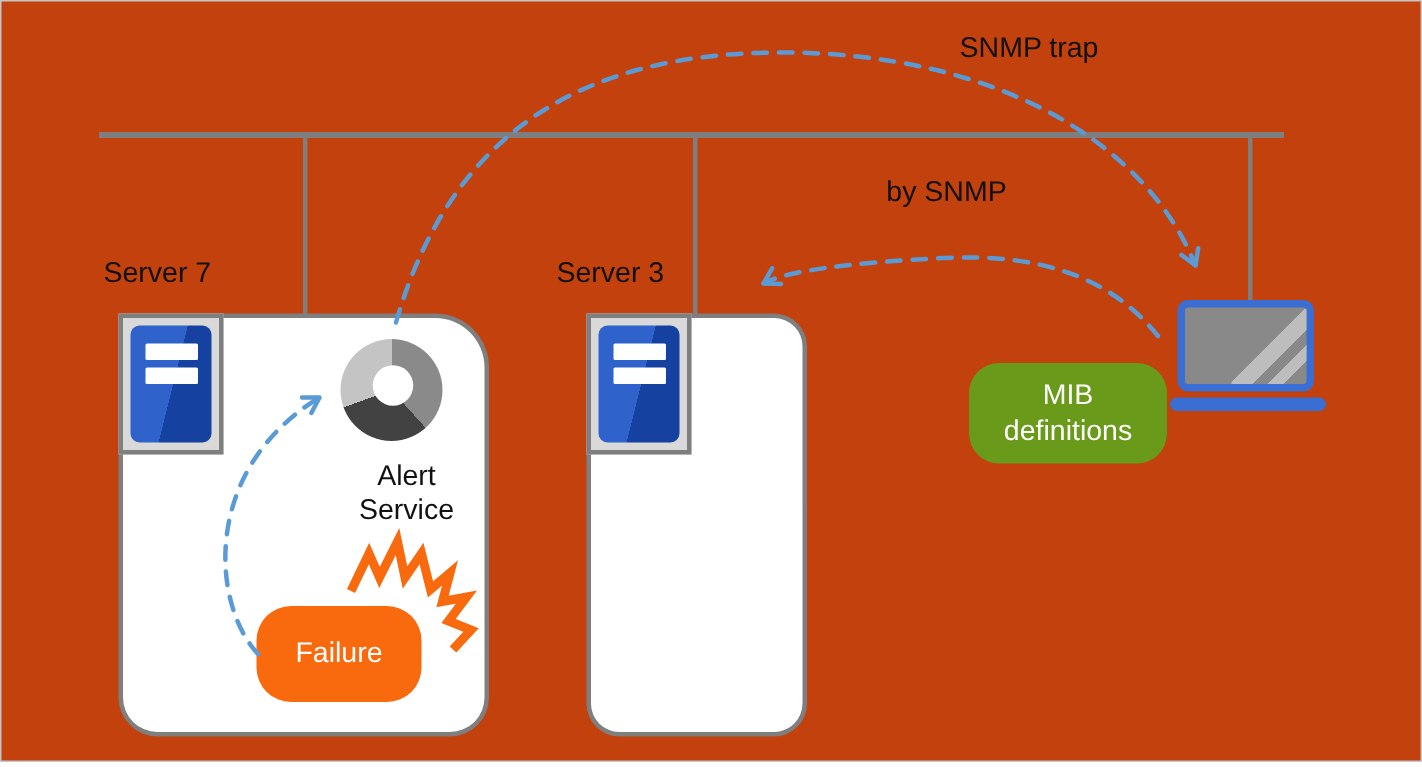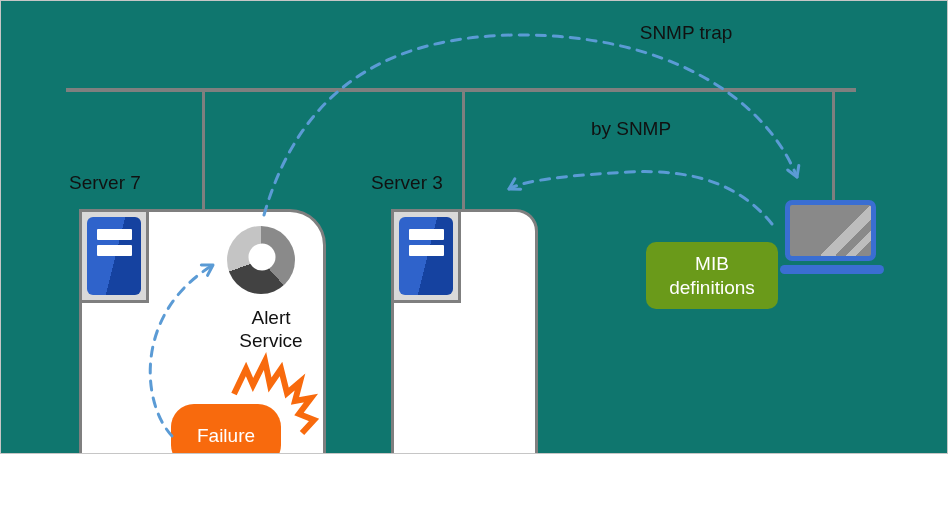--- a/index.html
+++ b/index.html
@@ -1,21 +1,21 @@
 <!DOCTYPE html>
 <html><head>
 <meta charset="utf-8">
 <style>
   * { margin:0; padding:0; box-sizing:border-box; }
   html,body { background:#ffffff; }
   body { font-family:"Liberation Sans", sans-serif; color:#111; }
 
   .canvas {
-    position:relative; width:948px; height:454px;
-    background:#0f766e; border:1px solid #c6c6c6; overflow:hidden;
+    position:relative; width:948px; height:508px;
+    background:#c2410c; border:1px solid #c6c6c6; overflow:hidden;
   }
 
   .label { position:absolute; font-size:19px; color:#111; white-space:nowrap; }
   .label.center { text-align:center; white-space:normal; line-height:23px; }
 
   
   .bus  { position:absolute; left:65px; top:87px; width:790px; height:4px; background:#7f7f7f; }
   .drop { position:absolute; width:3px; background:#7f7f7f; }
   .drop1 { left:201px; top:91px; height:118px; }
   .drop2 { left:461px; top:91px; height:118px; }
@@ -60,21 +60,21 @@
   
   .failure-box {
     position:absolute; left:170px; top:403px; width:110px; height:64px;
     background:#f86a0d; border-radius:23px; color:#ffffff;
     display:flex; align-items:center; justify-content:center; font-size:19px;
   }
 
   
   .mib-box {
     position:absolute; left:645px; top:241px; width:132px; height:67px;
-    background:#6a9a1a; border-radius:10px; color:#ffffff;
+    background:#6a9a1a; border-radius:20px; color:#ffffff;
     display:flex; flex-direction:column; align-items:center; justify-content:center;
     font-size:19px; line-height:24px; text-align:center;
   }
 
   
   .laptop-screen {
     position:absolute; left:784px; top:199px; width:91px; height:61px;
     background:#898989; border:5px solid #3a6ed2; border-radius:7px; overflow:hidden;
   }
   .laptop-screen .glare {

